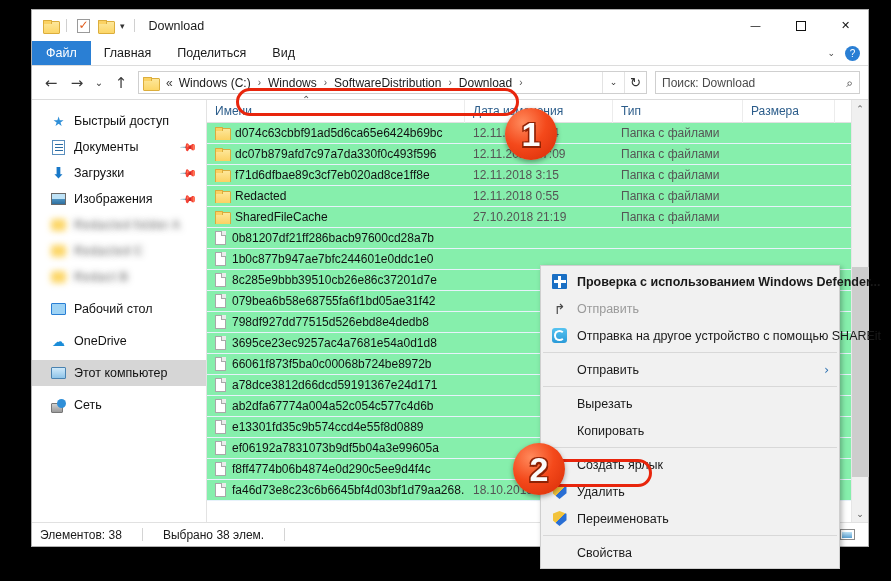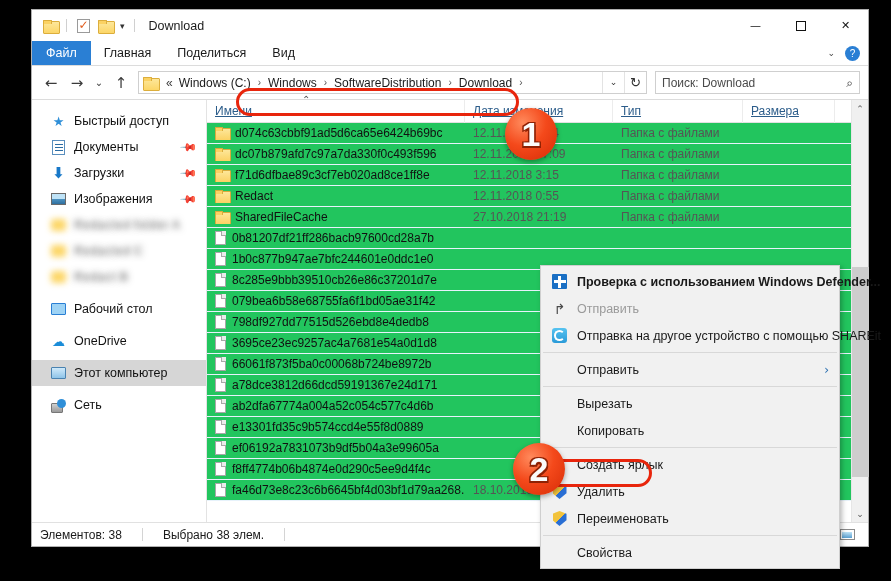--- a/index.html
+++ b/index.html
@@ -164,33 +164,33 @@
 
   
   .filepane { flex:1; display:flex; flex-direction:column; min-width:0; background:#fff; position:relative; }
   .colhead {
     height: 23px; display:flex; align-items:center; flex:none;
     border-bottom:1px solid #e1e1e1; background:#fff;
     position:relative;
   }
   .colhead .ch {
     font-size:12px; color:#2b5c8a; padding-left:8px; height:23px; line-height:23px;
-    border-right:1px solid #ececec; overflow:hidden; white-space:nowrap;text-decoration:underline;
+    border-right:1px solid #ececec; overflow:hidden; white-space:nowrap;
   }
   .c-name { width: 258px; }
   .c-date { width: 148px; }
   .c-type { width: 130px; }
   .c-size { width: 92px; }
   .sortmark {
     position:absolute; left: 95px; top: -6px; font-size:10px; color:#555;
     font-family:"DejaVu Sans", sans-serif;
   }
   .rows { flex:1; overflow:hidden; position:relative; }
   .row {
-    height: 21px; display:flex; align-items:center; background:#22c55e;
+    height: 21px; display:flex; align-items:center; background:#86efac;
     border-bottom:1px solid #e7f2fb;
   }
   .cell { font-size:12px; color:#111; white-space:nowrap; overflow:hidden; }
   .cell.name { width:258px; display:flex; align-items:center; gap:6px; padding-left:8px; }
   .cell.date { width:148px; color:#555; padding-left:8px; }
   .cell.type { width:130px; color:#555; padding-left:8px; }
   .cell.size { width:92px; color:#555; text-align:right; padding-right:12px; }
   .fi-folder { width:14px; height:12px; flex:none; position:relative; }
   .fi-folder::before{ content:""; position:absolute; left:0; top:1px; width:14px; height:11px;
     background:linear-gradient(#fde79a,#fbd263); border:1px solid #d9ab3c; border-radius:1px; }
@@ -466,21 +466,21 @@
               <span class="fi-folder"></span>
               <span>f71d6dfbae89c3cf7eb020ad8ce1ff8e</span>
             </div>
             <div class="cell date">12.11.2018 3:15</div>
             <div class="cell type">Папка с файлами</div>
             <div class="cell size"></div>
           </div>
           <div class="row">
             <div class="cell name">
               <span class="fi-folder"></span>
-              <span>Redact</span>
+              <span>Redacted</span>
             </div>
             <div class="cell date">12.11.2018 0:55</div>
             <div class="cell type">Папка с файлами</div>
             <div class="cell size"></div>
           </div>
           <div class="row">
             <div class="cell name">
               <span class="fi-folder"></span>
               <span>SharedFileCache</span>
             </div>

